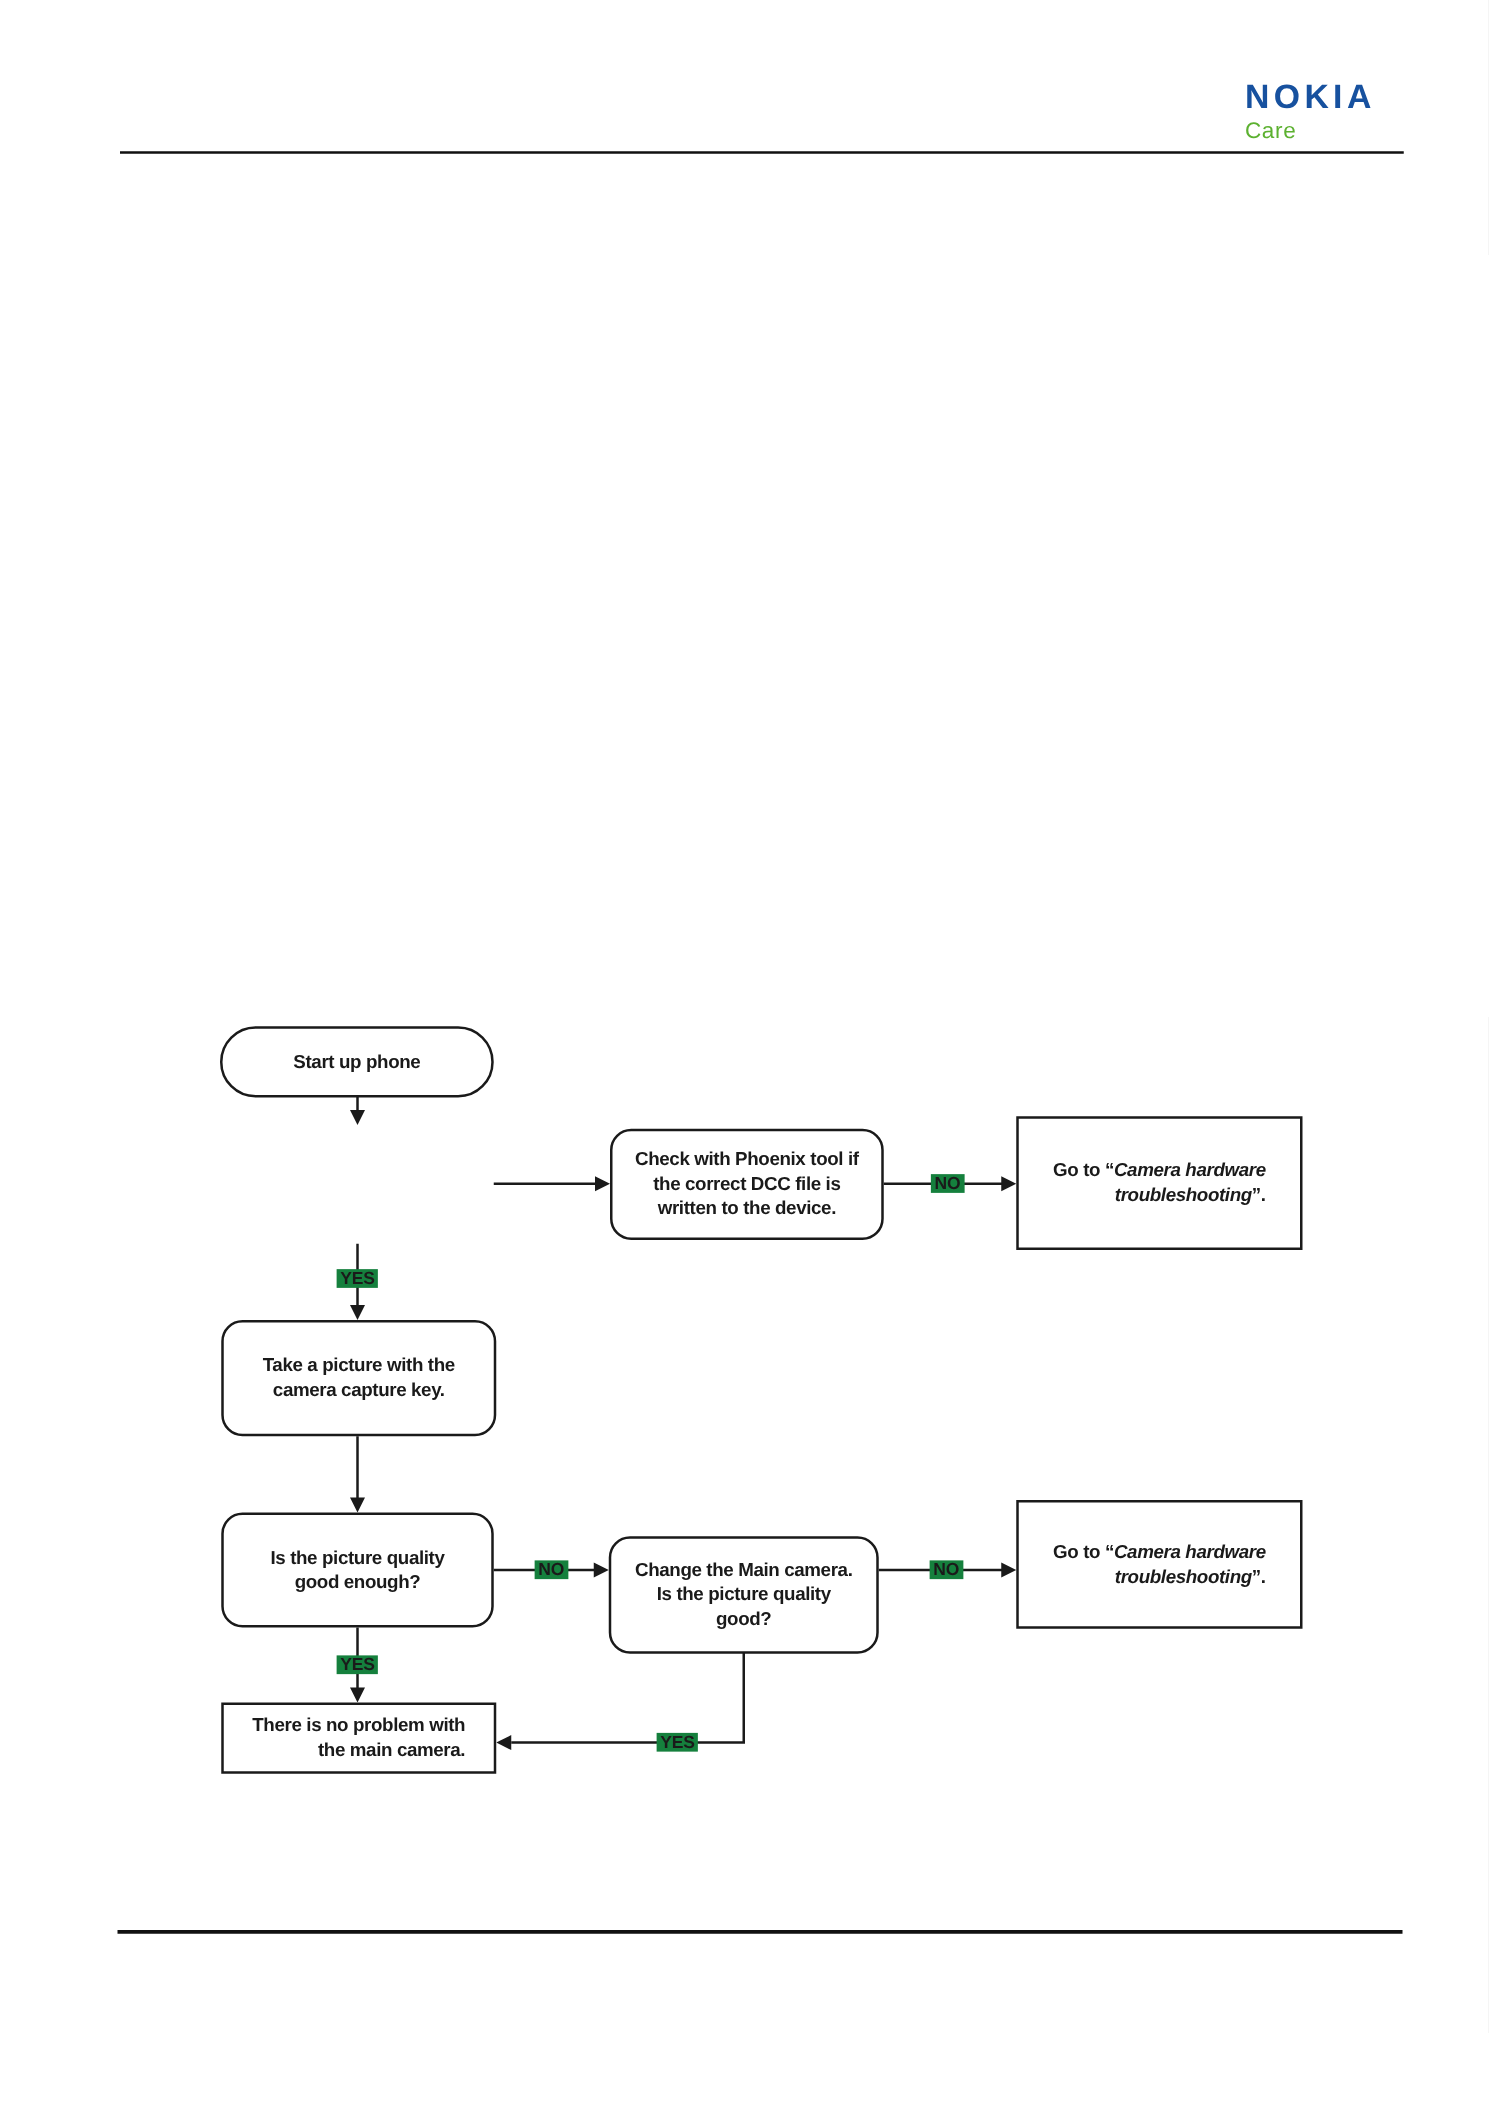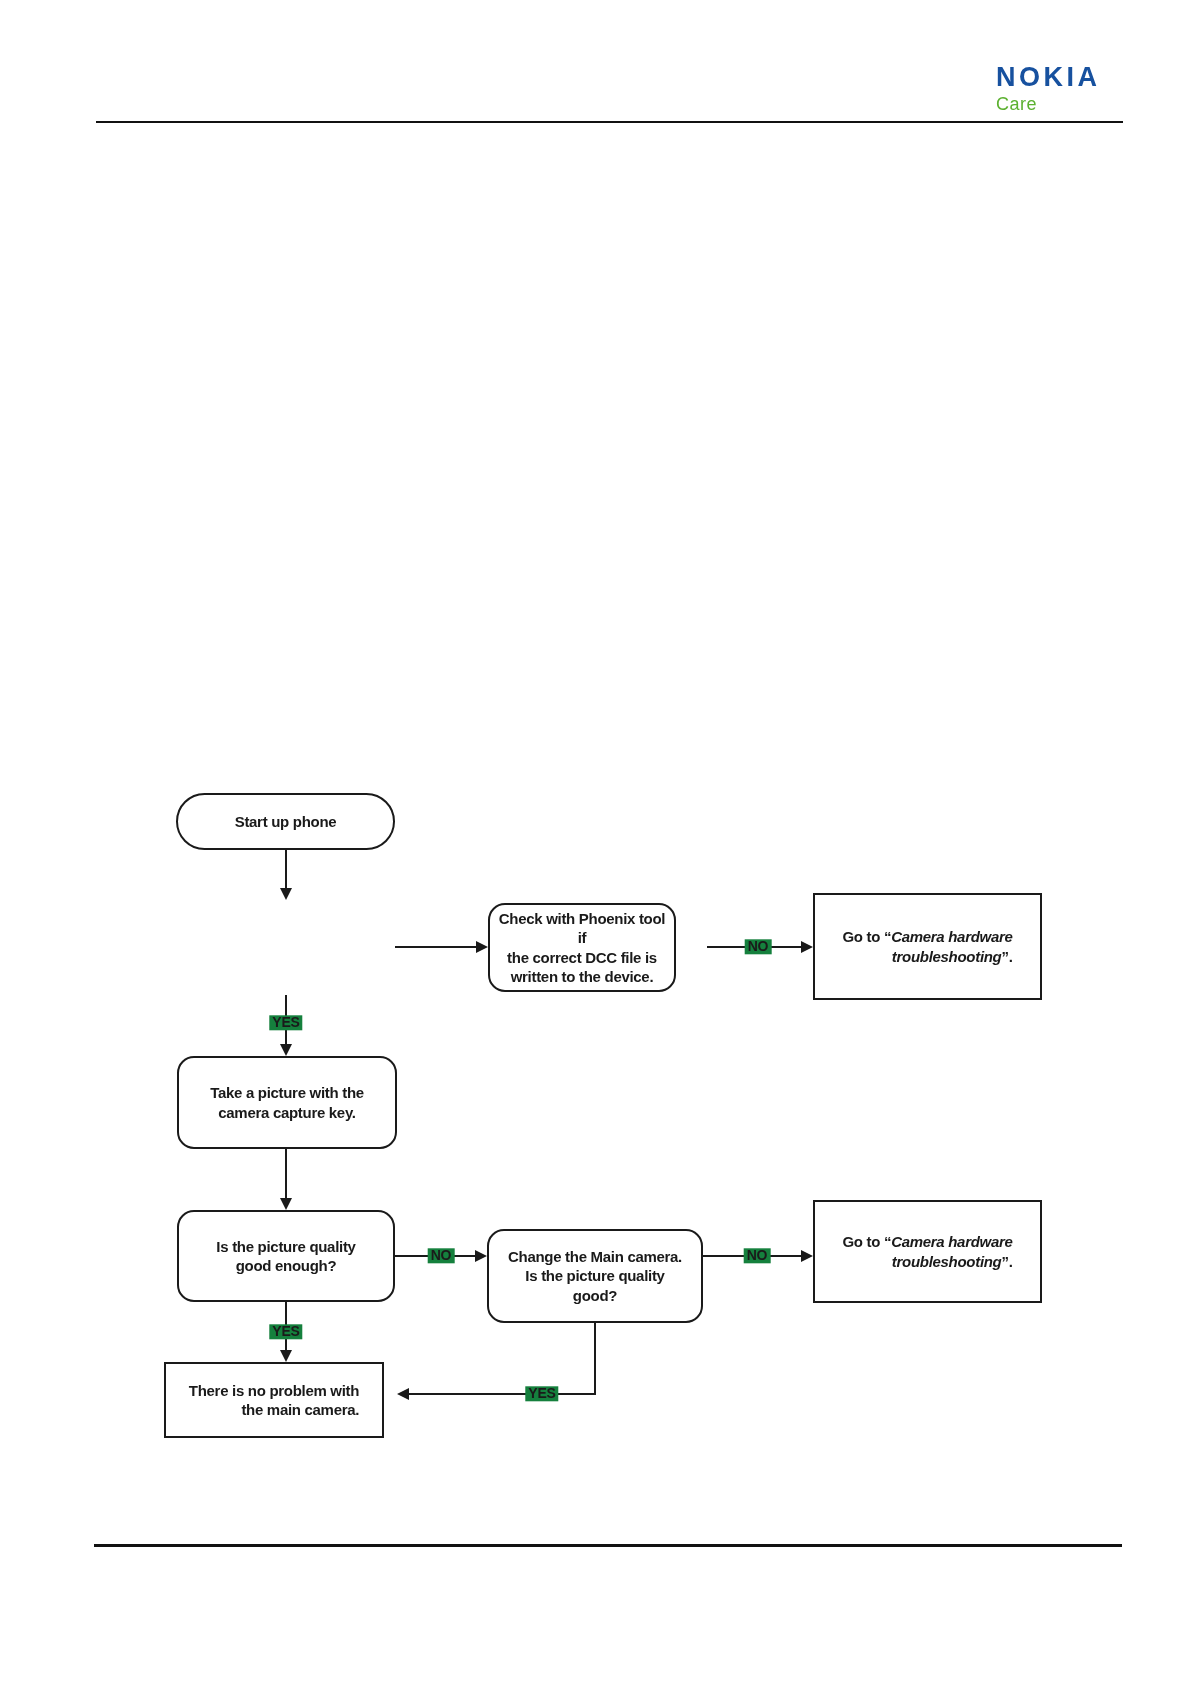--- a/index.html
+++ b/index.html
@@ -45,29 +45,29 @@
     letter-spacing:-0.3px;
     padding:2px 3px;
     z-index:2;
   }
   .node .node-text{white-space:pre-line;}
   .node.rounded{border-radius:17px;}
   .node.pill{border-radius:30px;}
   .node.rect{border-radius:0;text-align:right;}
   .node i{font-style:italic;}
 
-  #n-start     {left:176px;top:793px;width:219px;height:57px;}
+  #n-start     {left:176px;top:821px;width:219px;height:57px;}
   #n-activate  {left:177px;top:900px;width:218px;height:95px;}
-  #n-check     {left:488px;top:903px;width:188px;height:89px;}
+  #n-check     {left:488px;top:903px;width:219px;height:89px;}
   #n-goto1     {left:813px;top:893px;width:229px;height:107px;}
   #n-take      {left:177px;top:1056px;width:220px;height:93px;}
   #n-quality   {left:177px;top:1210px;width:218px;height:92px;}
   #n-change    {left:487px;top:1209px;width:216px;height:94px;margin-top:20px;}
   #n-goto2     {left:813px;top:1200px;width:229px;height:103px;}
-  #n-noproblem {left:164px;top:1362px;width:220px;height:76px;}
+  #n-noproblem {left:177px;top:1362px;width:220px;height:57px;}
 
   
   .connectors{position:absolute;left:0;top:0;z-index:1;}
   .connectors line,.connectors polyline{
     stroke:var(--ink);stroke-width:2px;fill:none;
   }
   .connectors polygon{fill:var(--ink);stroke:none;}
 
   
   .edge-label{

